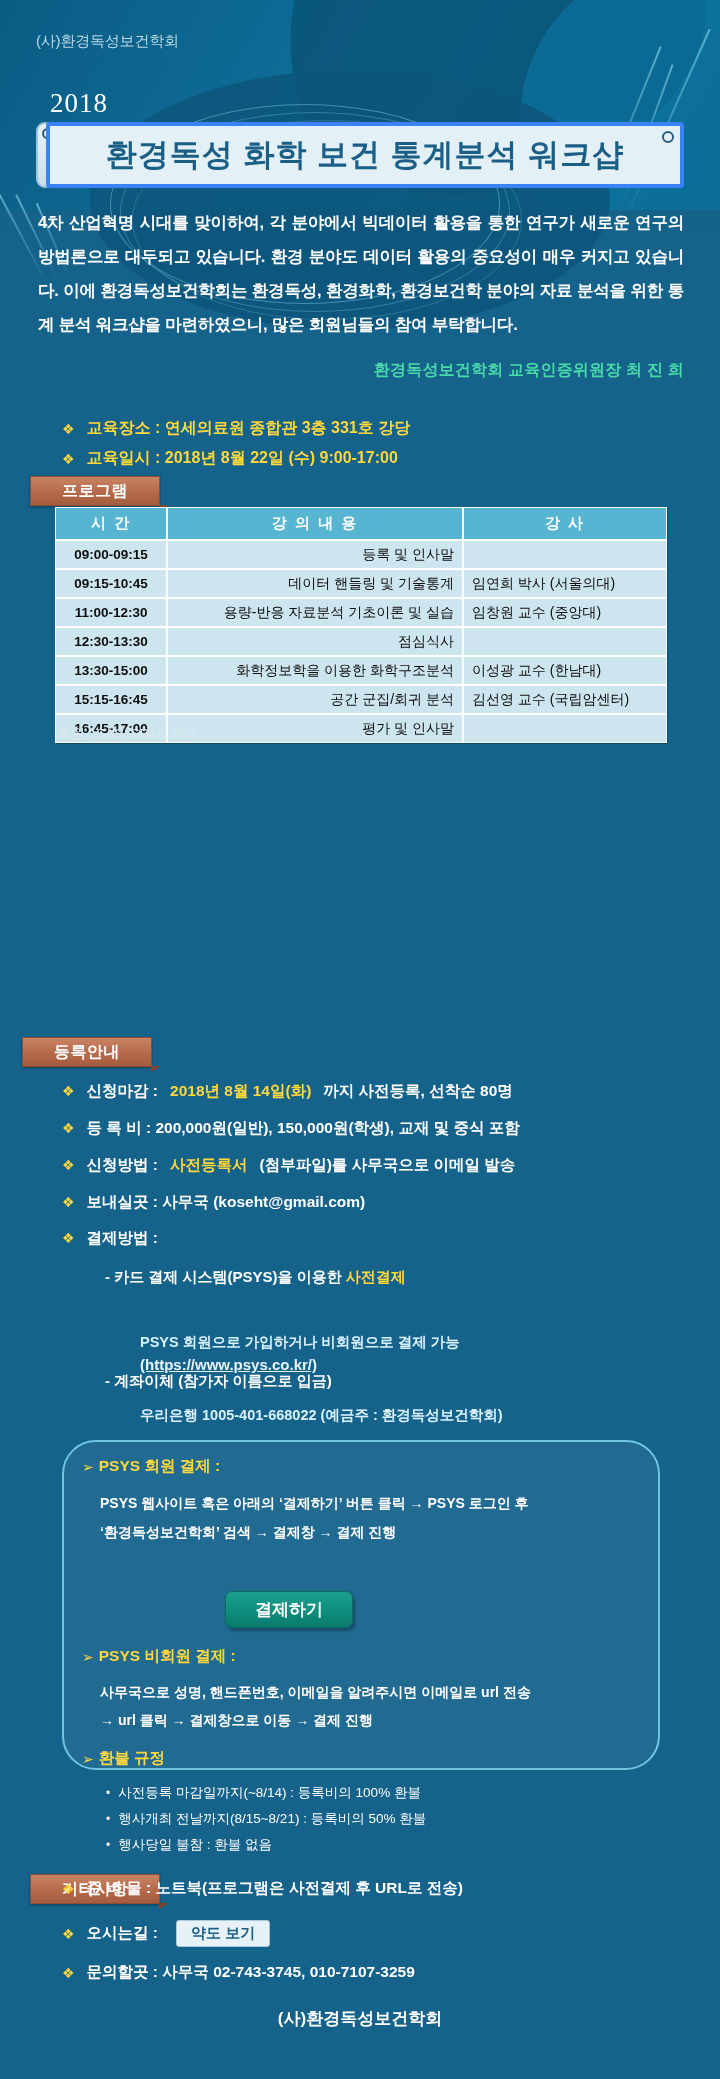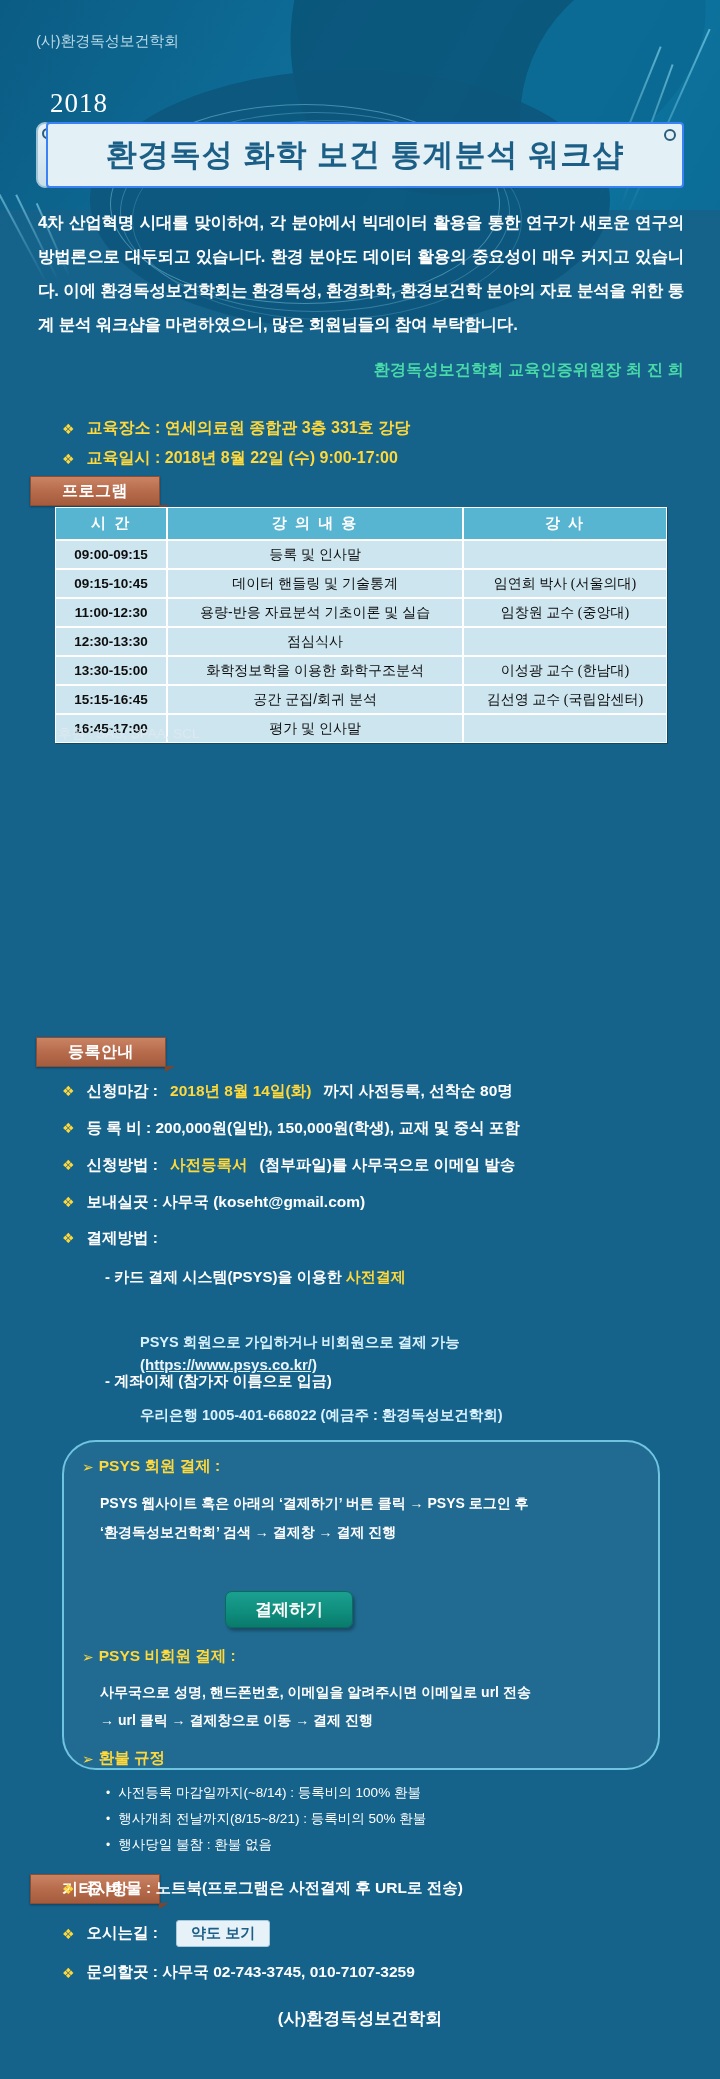--- a/index.html
+++ b/index.html
@@ -89,21 +89,21 @@
     position: absolute; left: 0; top: 0; width: 18px; height: 66px;
     border: 2px solid #9fc4d8; border-radius: 9px;
     background: linear-gradient(180deg,#e8f3f8,#c9dfea);
   }
   .title-pin::after {
     content: ""; position: absolute; left: 4px; top: 4px; width: 7px; height: 7px;
     border: 2px solid #2a5d7c; border-radius: 50%;
   }
   .title-plate {
     position: absolute; left: 10px; top: 0; width: 638px; height: 66px;
-    background: #e3f0f6; border: 2px solid #3b82f6; border-radius: 4px;
+    background: #e3f0f6; border: 4px solid #3b82f6; border-radius: 4px;
     display: flex; align-items: center; justify-content: center;
   }
   .title-plate::after {
     content: ""; position: absolute; right: 6px; top: 5px; width: 8px; height: 8px;
     border: 2px solid #2a5d7c; border-radius: 50%;
   }
   .title-text {
     font-size: 31px; font-weight: bold; color: #1b5e86;
     letter-spacing: 1px; white-space: nowrap;
   }
@@ -138,41 +138,41 @@
     display: flex; align-items: center; justify-content: center;
     color: #ffffff; font-size: 16px; font-weight: bold;
     padding: 0 18px; letter-spacing: .5px;
     box-shadow: 0 1px 2px rgba(0,0,0,.35);
   }
   .ribbon::after {
     content: ""; position: absolute; right: -10px; bottom: -6px;
     border-left: 10px solid #7c4530; border-bottom: 6px solid transparent;
   }
   .ribbon-prog  { left: 30px; top: 468px; margin-top: 8px; }
-  .ribbon-reg   { left: 36px; top: 1037px; }
+  .ribbon-reg   { left: 22px; top: 1037px; }
   .ribbon-etc   { left: 30px; top: 1826px; margin-top: 48px; }
 
   
   .ptable {
     position: absolute; left: 55px; top: 507px; width: 612px;
     border-collapse: separate; border-spacing: 0;
     background: #ffffff;
     box-shadow: 1px 1px 0 rgba(0,0,0,.25);
   }
   .ptable th {
     background: #57b5d1; color: #ffffff; font-size: 15px; font-weight: bold;
     height: 33px; border: 1px solid #ffffff; letter-spacing: 2px;
   }
   .ptable td {
     background: #cde5ef; color: #0d0d0d; font-size: 14px;
     height: 29px; border: 1px solid #ffffff; padding: 0 8px;
   }
   .ptable td.c-time { text-align: center; font-weight: bold; width: 110px; font-size: 13.5px; }
-  .ptable td.c-topic { text-align: center; width: 290px; }
-  .ptable td.c-lect { text-align: center; width: 200px; font-family: Liberation Serif, serif; }
+  .ptable td.c-topic { text-align: right; width: 290px; }
+  .ptable td.c-lect { text-align: left; width: 200px; }
   .sponsor {
     position: absolute; left: 58px; top: 725px;
     color: #dce9f0; font-size: 13.5px;
   }
 
   
   .reg-item {
     position: absolute; left: 62px;
     color: #ffffff; font-size: 15.5px; font-weight: bold;
     display: flex; align-items: baseline; gap: 12px; white-space: nowrap;

